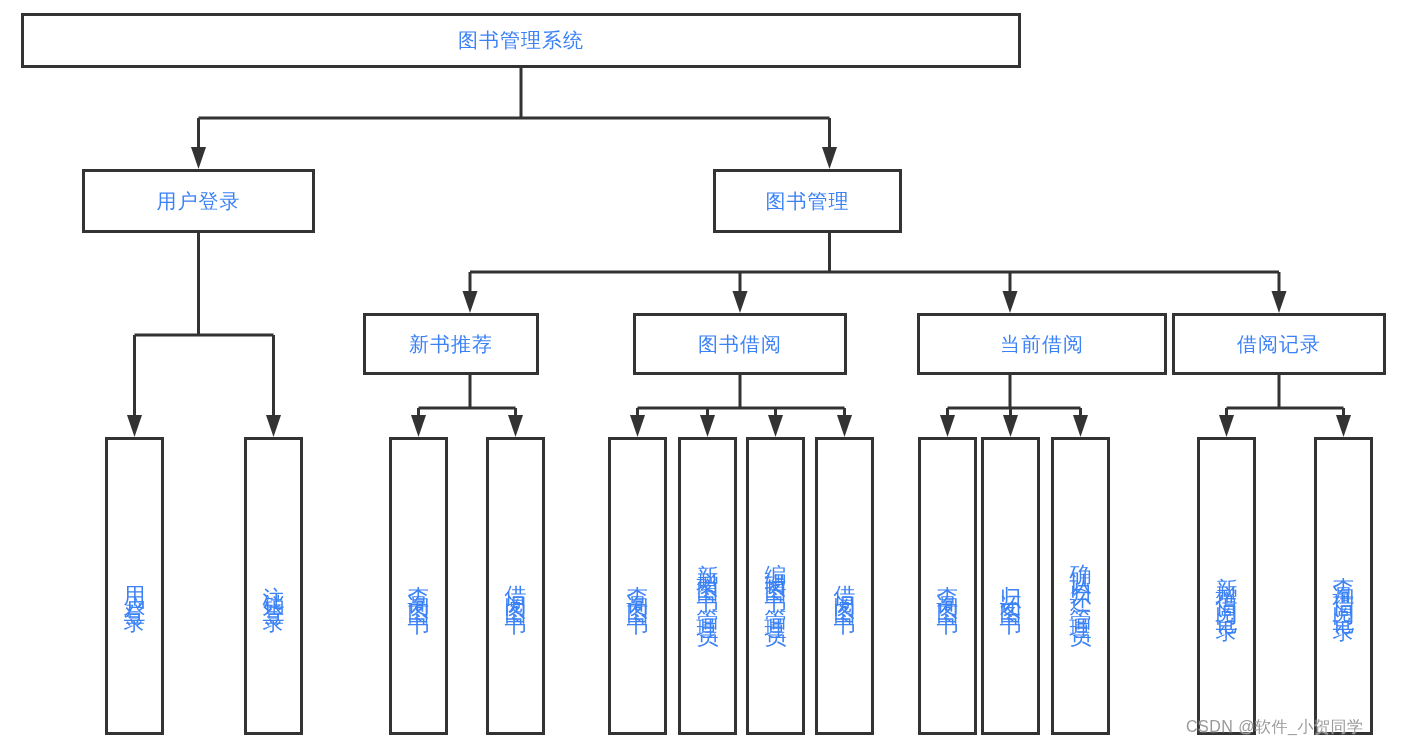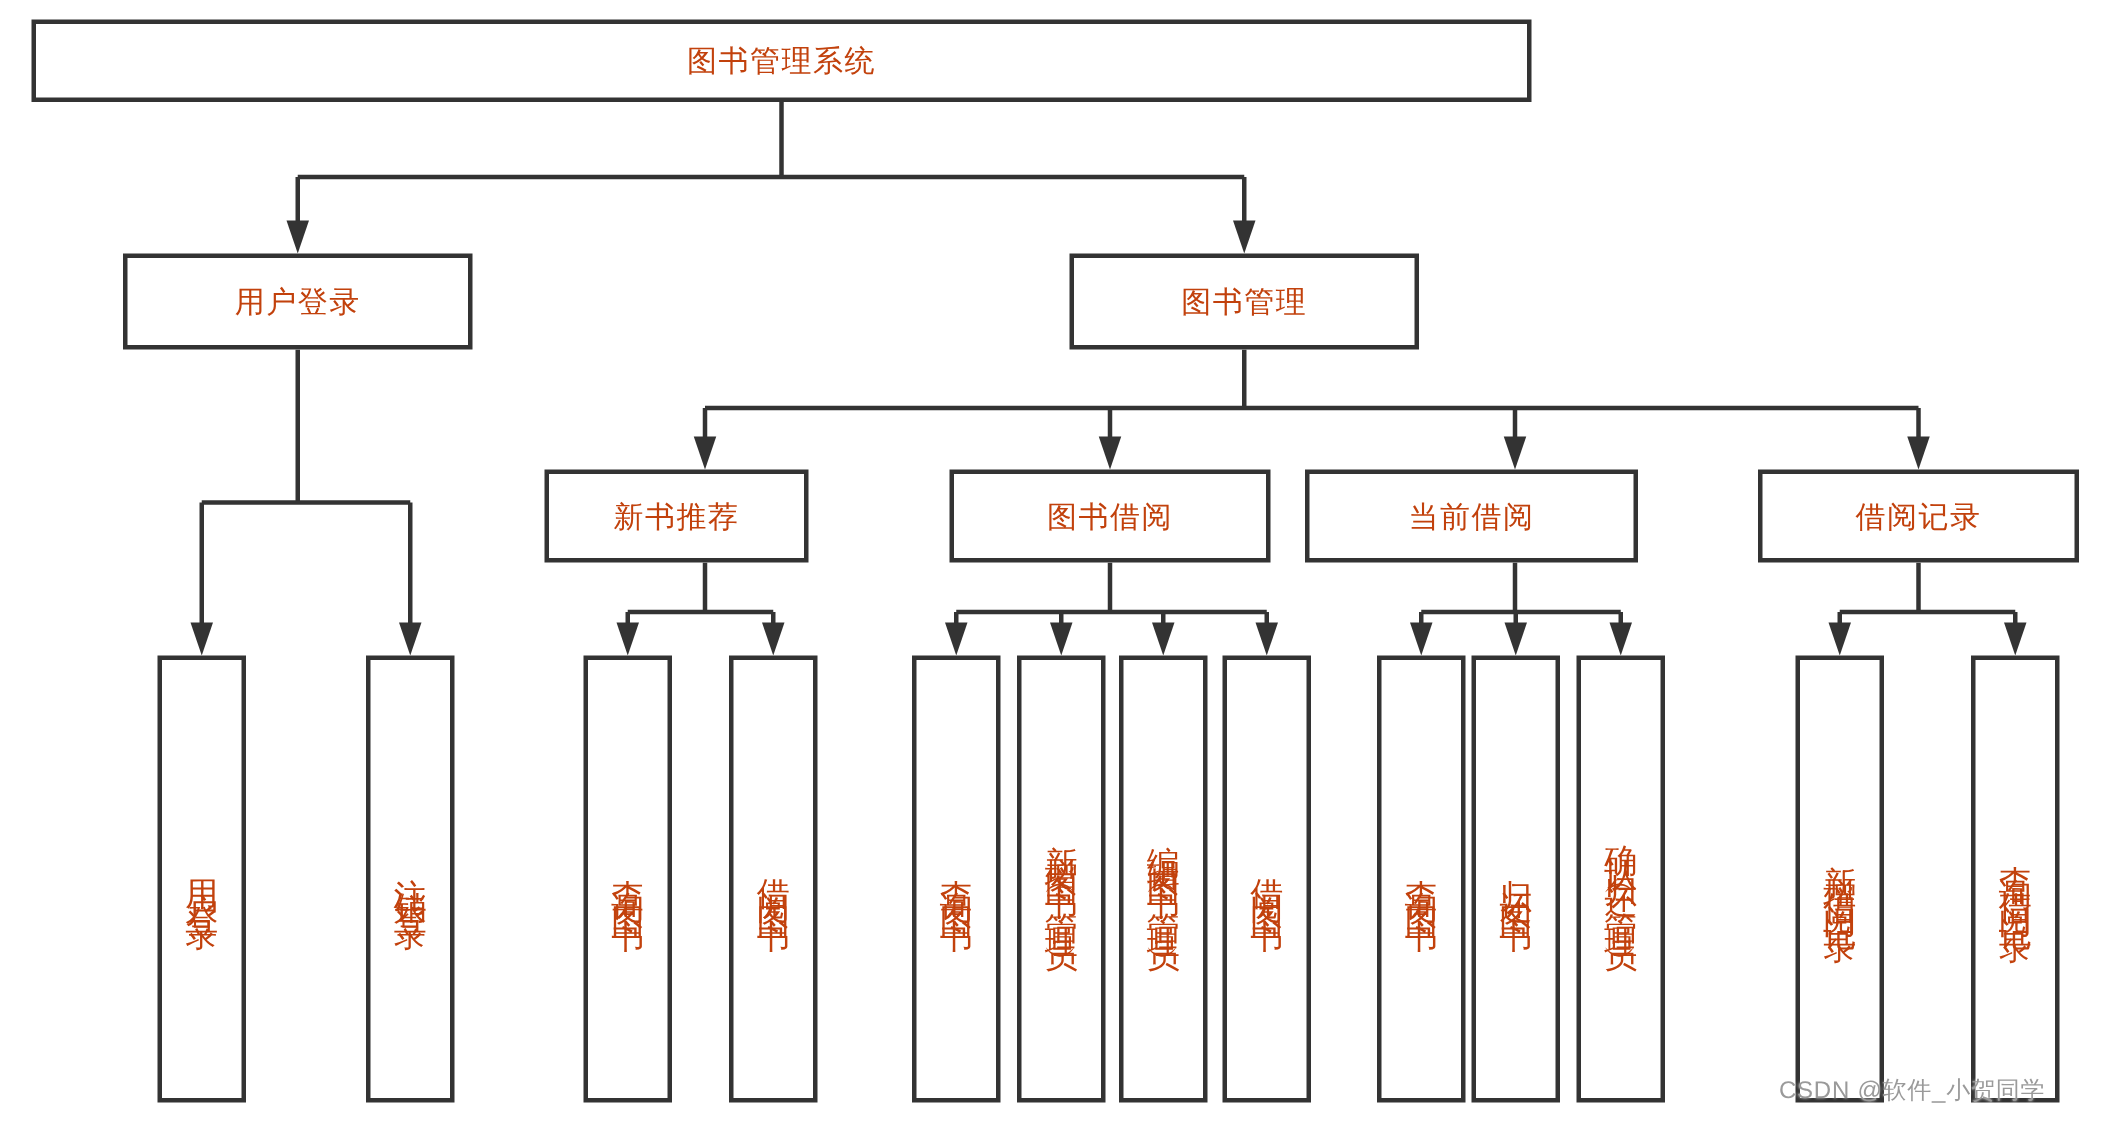--- a/index.html
+++ b/index.html
@@ -10,21 +10,21 @@
     font-family:"Liberation Sans","DejaVu Sans",sans-serif;
     overflow:hidden;
   }
   .connectors{position:absolute;left:0;top:0;z-index:1;}
   .node{
     position:absolute;
     box-sizing:border-box;
     background:#ffffff;
     border:3px solid #333333;
     display:flex;align-items:center;justify-content:center;
-    color:#c2410c;
+    color:#3b82f6;
     z-index:2;
   }
   .hnode{font-size:20px;letter-spacing:1px;}
   .leaf{
     writing-mode:vertical-rl;
     text-orientation:mixed;
     font-size:22px;
     letter-spacing:9px;
     line-height:1;
     display:flex;align-items:center;justify-content:center;
@@ -107,25 +107,25 @@
       <polygon points="1010.5,437 1003,415 1018,415"></polygon>
       <polygon points="1080.5,437 1073,415 1088,415"></polygon>
       <polygon points="1226.5,437 1219,415 1234,415"></polygon>
       <polygon points="1343.5,437 1336,415 1351,415"></polygon>
     </g>
   </svg>
 
   <div class="node hnode" style="left:21px;top:13px;width:1000px;height:55px;">图书管理系统</div>
 
   <div class="node hnode" style="left:82px;top:169px;width:233px;height:64px;">用户登录</div>
-  <div class="node hnode" style="left:713px;top:169px;width:233px;height:64px;font-family:Liberation Serif, serif;">图书管理</div>
+  <div class="node hnode" style="left:713px;top:169px;width:189px;height:64px;font-family:Liberation Serif, serif;">图书管理</div>
 
   <div class="node hnode" style="left:363px;top:313px;width:176px;height:62px;">新书推荐</div>
   <div class="node hnode" style="left:633px;top:313px;width:214px;height:62px;">图书借阅</div>
-  <div class="node hnode" style="left:870px;top:313px;width:222px;height:62px;">当前借阅</div>
+  <div class="node hnode" style="left:917px;top:313px;width:250px;height:62px;">当前借阅</div>
   <div class="node hnode" style="left:1172px;top:313px;width:214px;height:62px;">借阅记录</div>
 
   <div class="node leaf" style="left:105px;top:437px;width:59px;height:298px;">用户登录</div>
   <div class="node leaf" style="left:244px;top:437px;width:59px;height:298px;">注销登录</div>
 
   <div class="node leaf" style="left:389px;top:437px;width:59px;height:298px;">查询图书</div>
   <div class="node leaf" style="left:486px;top:437px;width:59px;height:298px;">借阅图书</div>
 
   <div class="node leaf" style="left:608px;top:437px;width:59px;height:298px;">查询图书</div>
   <div class="node leaf" style="left:678px;top:437px;width:59px;height:298px;">新增图书（管理员）</div>

